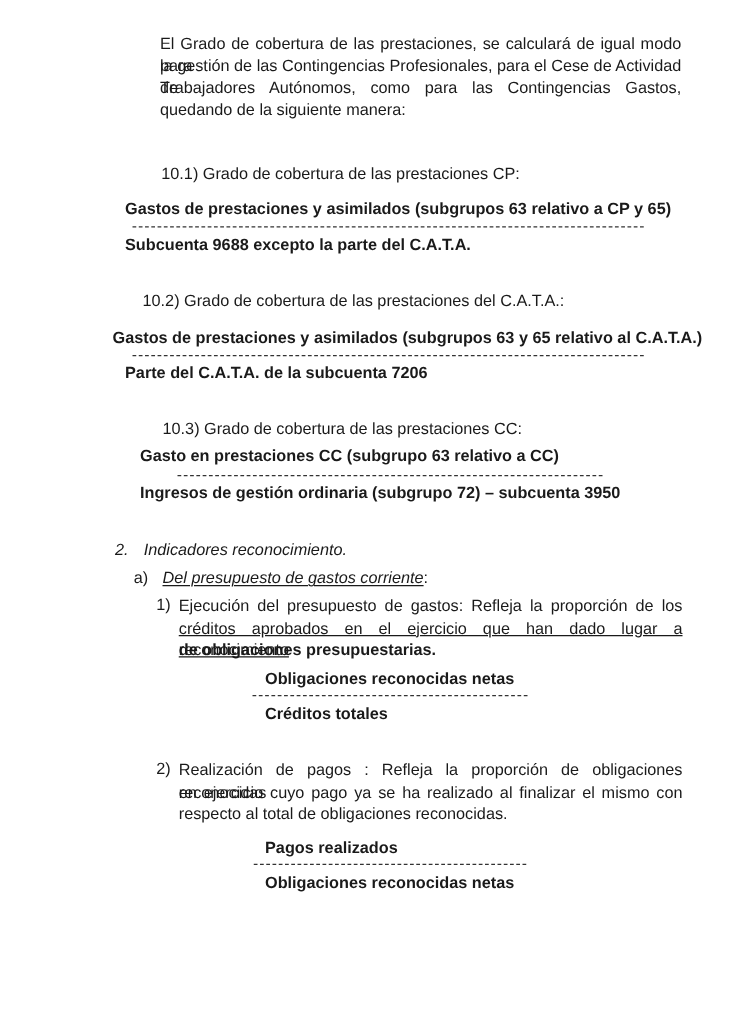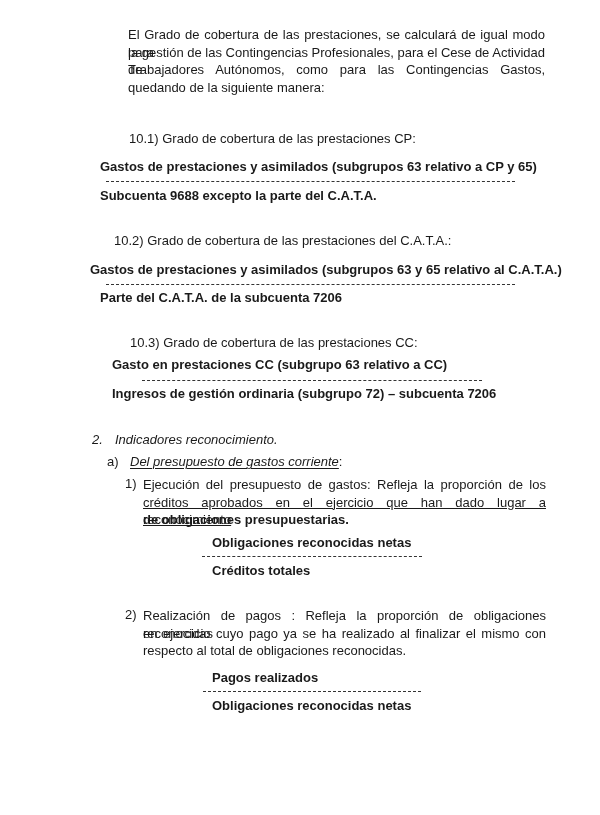--- a/index.html
+++ b/index.html
@@ -70,21 +70,21 @@
   <div class="line" style="left:114px; top:233px;">10.2) Grado de cobertura de las prestaciones del C.A.T.A.:</div>
   <div class="center" style="left:90px; width:450px; top:262px;">Gastos de prestaciones y asimilados (subgrupos 63 y 65 relativo al C.A.T.A.)</div>
   <div class="dash" style="left:106px; width:409px; top:284px;"></div>
   <div class="center" style="left:100px; width:430px; top:290px;">Parte del C.A.T.A. de la subcuenta 7206</div>
 </div>
 
 <div>
   <div class="line" style="left:130px; top:335px;">10.3) Grado de cobertura de las prestaciones CC:</div>
   <div class="center" style="left:112px; width:400px; top:357px;">Gasto en prestaciones CC (subgrupo 63 relativo a CC)</div>
   <div class="dash" style="left:142px; width:340px; top:380px;"></div>
-  <div class="center" style="left:112px; width:400px; top:386px;">Ingresos de gestión ordinaria (subgrupo 72) – subcuenta 7206</div>
+  <div class="center" style="left:112px; width:400px; top:386px;">Ingresos de gestión ordinaria (subgrupo 72) – subcuenta 3950</div>
 </div>
 
 <div>
   <div class="line italic" style="left:92px; top:432px;">2.</div>
   <div class="line italic" style="left:115px; top:432px;">Indicadores reconocimiento.</div>
 
   <div class="line" style="left:107px; top:454px;">a)</div>
   <div class="line" style="left:130px; top:454px;">
     <span class="italic ul">Del presupuesto de gastos corriente</span><span>:</span>
   </div>

